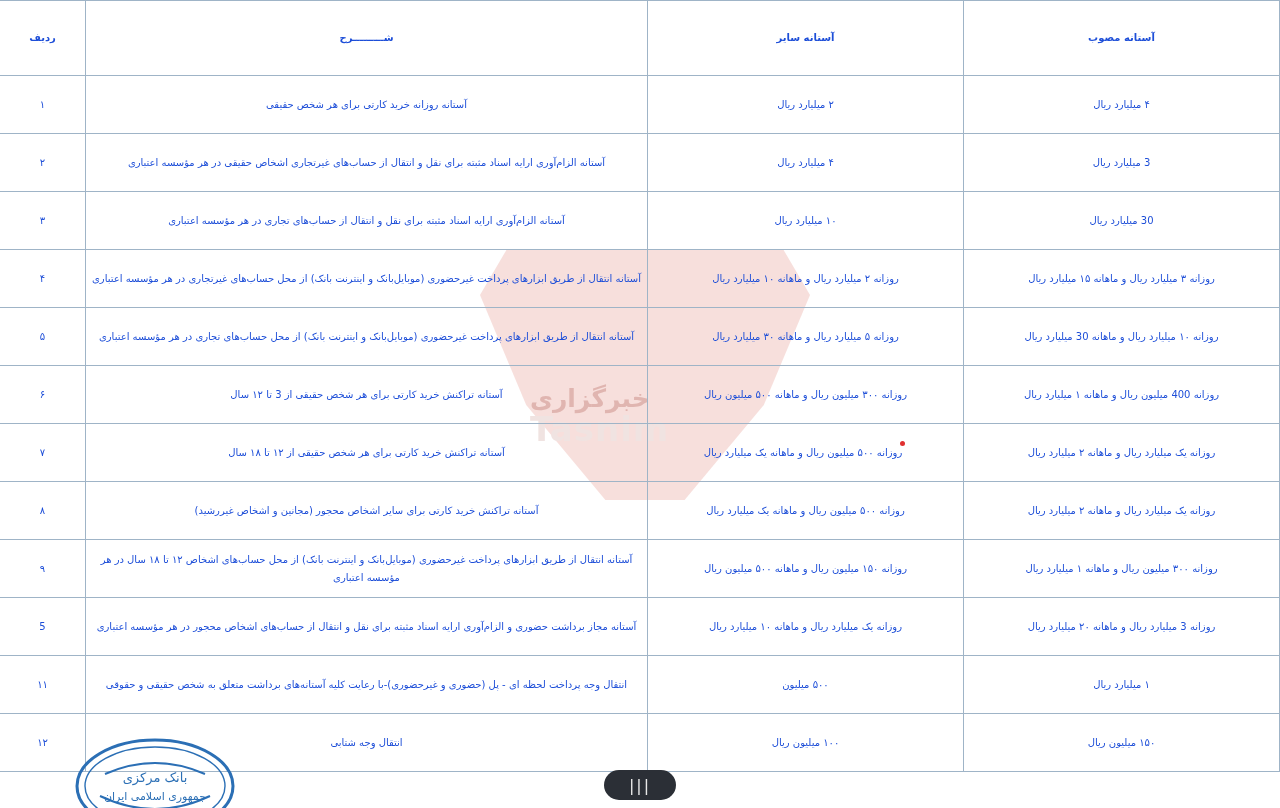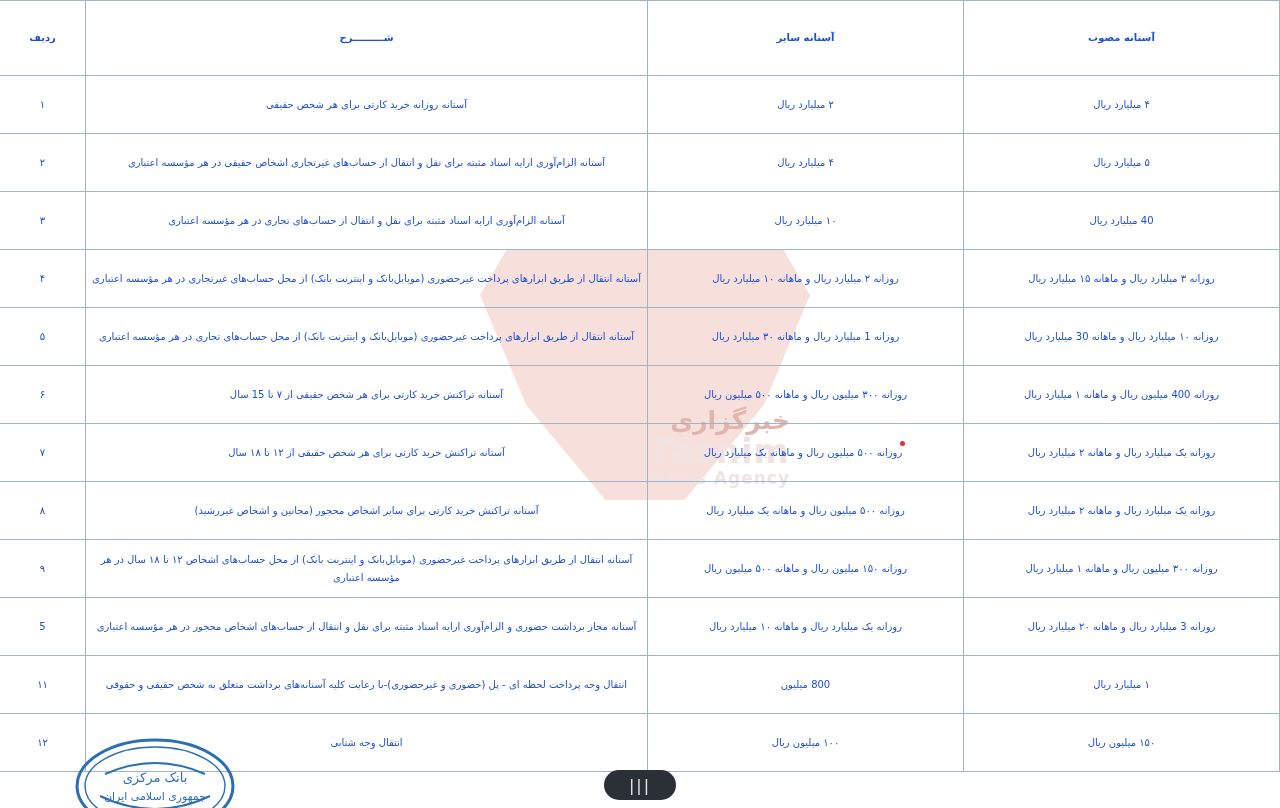--- a/index.html
+++ b/index.html
@@ -37,22 +37,22 @@
     top: 0;
     width: 330px;
     height: 250px;
     background: #f6d9d6;
     opacity: .85;
     clip-path: polygon(8% 0%, 92% 0%, 100% 18%, 86% 62%, 62% 100%, 38% 100%, 14% 62%, 0% 18%);
   }
   .wm-logo {
     position: absolute;
     right: 20px;
-    top: 158px;
-    text-align: right;
+    top: 136px;
+    text-align: left;
     color: #d9b0ab;
     line-height: 1.05;
     width: 260px;
   }
   .wm-fa {
     font-size: 25px;
     font-weight: bold;
     letter-spacing: 1px;
     color: #e0b5b0;
   }
@@ -158,21 +158,20 @@
 </head>
 <body>
 
 <div id="sheet">
 
   <div class="watermark">
     <div class="wm-shape"></div>
     <div class="wm-logo">
       <div class="wm-fa">خبرگزاری</div>
       <div class="wm-en1">Tasnim</div>
-      <div class="wm-en2">News Agency</div>
     </div>
   </div>
 
   <table class="threshold-table">
     <colgroup>
       <col class="c-appr">
       <col class="c-curr">
       <col class="c-desc">
       <col class="c-row">
     </colgroup>
@@ -185,47 +184,47 @@
       </tr>
     </thead>
     <tbody>
       <tr>
         <td>۴ میلیارد ریال</td>
         <td>۲ میلیارد ریال</td>
         <td class="desc">آستانه روزانه خرید کارتی برای هر شخص حقیقی</td>
         <td class="rownum">۱</td>
       </tr>
       <tr class="two-line">
-        <td>۵ میلیارد ریال</td>
+        <td>3 میلیارد ریال</td>
         <td>۴ میلیارد ریال</td>
         <td class="desc">آستانه الزام‌آوری ارایه اسناد مثبته برای نقل و انتقال از حساب‌های غیرتجاری اشخاص حقیقی در هر مؤسسه اعتباری</td>
         <td class="rownum">۲</td>
       </tr>
       <tr class="two-line">
-        <td>40 میلیارد ریال</td>
+        <td>30 میلیارد ریال</td>
         <td>۱۰ میلیارد ریال</td>
         <td class="desc">آستانه الزام‌آوری ارایه اسناد مثبته برای نقل و انتقال از حساب‌های تجاری در هر مؤسسه اعتباری</td>
         <td class="rownum">۳</td>
       </tr>
       <tr class="two-line">
         <td>روزانه ۳ میلیارد ریال و ماهانه ۱۵ میلیارد ریال</td>
         <td>روزانه ۲ میلیارد ریال و ماهانه ۱۰ میلیارد ریال</td>
         <td class="desc">آستانه انتقال از طریق ابزارهای پرداخت غیرحضوری (موبایل‌بانک و اینترنت بانک) از محل حساب‌های غیرتجاری در هر مؤسسه اعتباری</td>
         <td class="rownum">۴</td>
       </tr>
       <tr class="two-line">
         <td>روزانه ۱۰ میلیارد ریال و ماهانه 30 میلیارد ریال</td>
-        <td>روزانه 1 میلیارد ریال و ماهانه ۳۰ میلیارد ریال</td>
+        <td>روزانه ۵ میلیارد ریال و ماهانه ۳۰ میلیارد ریال</td>
         <td class="desc">آستانه انتقال از طریق ابزارهای پرداخت غیرحضوری (موبایل‌بانک و اینترنت بانک) از محل حساب‌های تجاری در هر مؤسسه اعتباری</td>
         <td class="rownum">۵</td>
       </tr>
       <tr>
         <td>روزانه 400 میلیون ریال و ماهانه ۱ میلیارد ریال</td>
         <td>روزانه ۳۰۰ میلیون ریال و ماهانه ۵۰۰ میلیون ریال</td>
-        <td class="desc">آستانه تراکنش خرید کارتی برای هر شخص حقیقی از ۷ تا 15 سال</td>
+        <td class="desc">آستانه تراکنش خرید کارتی برای هر شخص حقیقی از 3 تا ۱۲ سال</td>
         <td class="rownum">۶</td>
       </tr>
       <tr>
         <td>روزانه یک میلیارد ریال و ماهانه ۲ میلیارد ریال</td>
         <td><span class="dot-artifact"></span><span>روزانه ۵۰۰ میلیون ریال و ماهانه یک میلیارد ریال</span></td>
         <td class="desc">آستانه تراکنش خرید کارتی برای هر شخص حقیقی از ۱۲ تا ۱۸ سال</td>
         <td class="rownum">۷</td>
       </tr>
       <tr>
         <td>روزانه یک میلیارد ریال و ماهانه ۲ میلیارد ریال</td>
@@ -240,21 +239,21 @@
         <td class="rownum">۹</td>
       </tr>
       <tr class="two-line">
         <td>روزانه 3 میلیارد ریال و ماهانه ۲۰ میلیارد ریال</td>
         <td>روزانه یک میلیارد ریال و ماهانه ۱۰ میلیارد ریال</td>
         <td class="desc">آستانه مجاز برداشت حضوری و الزام‌آوری ارایه اسناد مثبته برای نقل و انتقال از حساب‌های اشخاص محجور در هر مؤسسه اعتباری</td>
         <td class="rownum">5</td>
       </tr>
       <tr class="two-line">
         <td>۱ میلیارد ریال</td>
-        <td>800 میلیون</td>
+        <td>۵۰۰ میلیون</td>
         <td class="desc">انتقال وجه پرداخت لحظه ای - پل (حضوری و غیرحضوری)-با رعایت کلیه آستانه‌های برداشت متعلق به شخص حقیقی و حقوقی</td>
         <td class="rownum">۱۱</td>
       </tr>
       <tr>
         <td>۱۵۰ میلیون ریال</td>
         <td>۱۰۰ میلیون ریال</td>
         <td class="desc">انتقال وجه شتابی</td>
         <td class="rownum">۱۲</td>
       </tr>
     </tbody>

